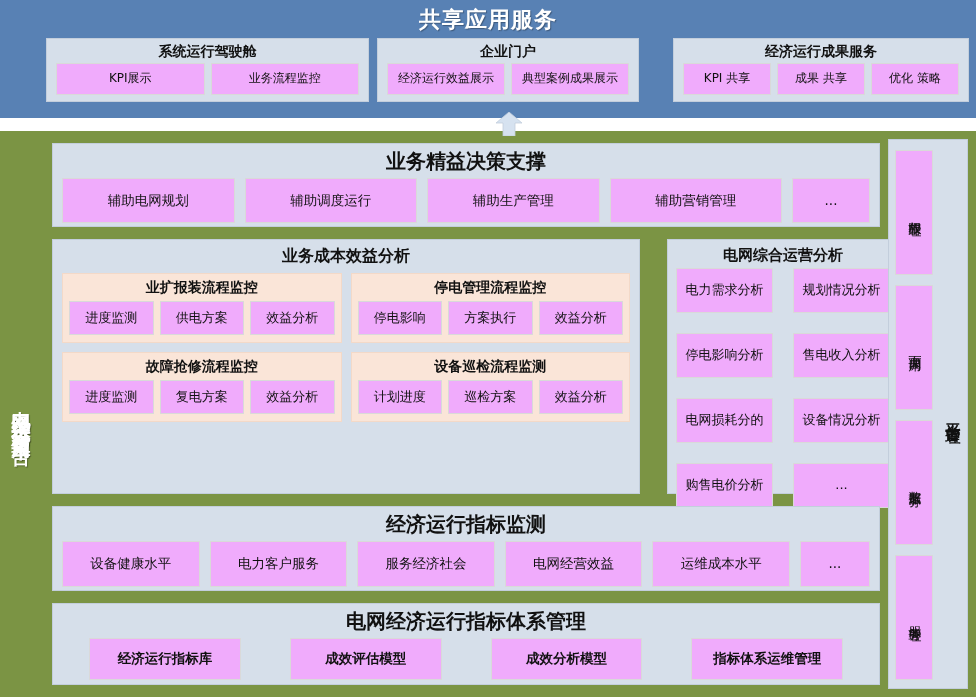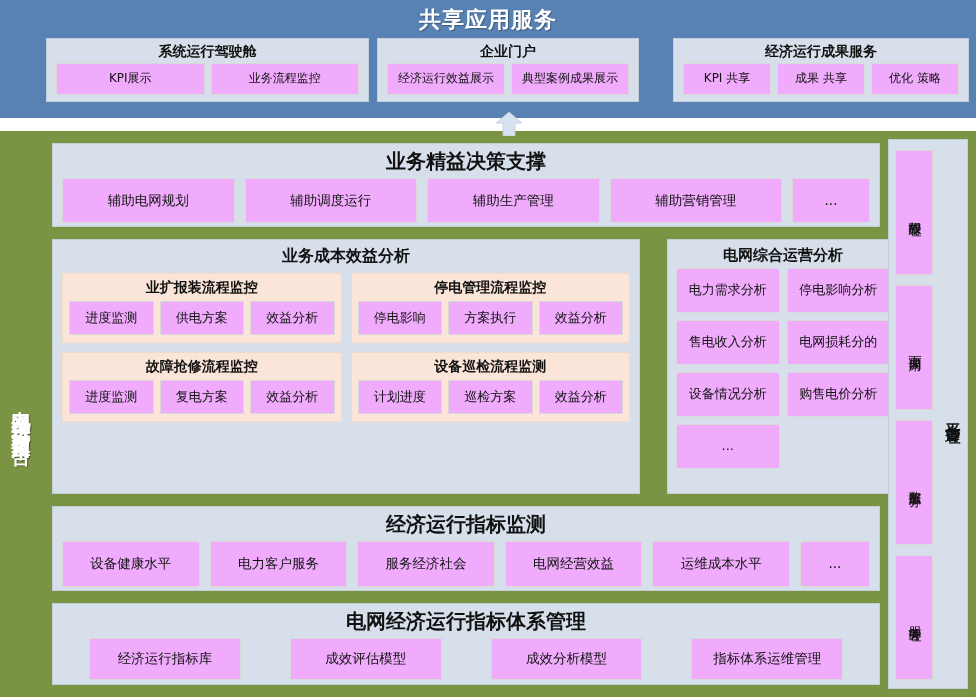--- a/index.html
+++ b/index.html
@@ -121,34 +121,34 @@
     text-align: center; font-size: 14px; font-weight: bold; color: #111;
     padding: 5px 0 4px 0;
   }
   .sub-card-row { display: flex; gap: 6px; padding: 0 6px; height: 34px; }
   .sub-card-row .leaf { flex: 1; font-size: 13px; }
 
   
   #p-grid { left: 667px; top: 108px; width: 232px; height: 255px; }
   #p-grid .panel-title { font-size: 15px; padding-top: 6px; }
   .grid2 {
-    display: grid; grid-template-columns: 1fr 1fr; gap: 7px;
+    display: grid; grid-template-columns: 1fr 1fr; gap: 20px;
     padding: 0 8px 8px 8px;
   }
   .grid2 .leaf { height: 45px; font-size: 13px; }
 
   
   #p-indicator { left: 52px; top: 375px; width: 828px; height: 85px; }
   #p-indicator .row-leaves { height: 54px; }
   #p-indicator .leaf { font-size: 13.5px; }
   #p-indicator .leaf.ellipsis { flex: 0 0 70px; }
 
   
   #p-system { left: 52px; top: 472px; width: 828px; height: 82px; }
-  #p-system .row-leaves { height: 50px; gap: 49px; padding: 0 36px 8px 36px; }
+  #p-system .row-leaves { height: 50px; gap: 49px; padding: 0 36px 8px 36px; font-weight: bold; }
   #p-system .leaf { font-size: 13.5px; }
 </style>
 </head>
 <body>
 
 <div id="root">
 
   <div class="top-band">
     <div class="top-title">共享应用服务</div>
   </div>
@@ -242,20 +242,21 @@
           </div>
         </div>
 
       </div>
     </div>
 
     <div class="panel" id="p-grid">
       <div class="panel-title">电网综合运营分析</div>
       <div class="grid2">
         <div class="leaf">电力需求分析</div>
+        <div class="leaf">规划情况分析</div>
         <div class="leaf">停电影响分析</div>
         <div class="leaf">售电收入分析</div>
         <div class="leaf">电网损耗分的</div>
         <div class="leaf">设备情况分析</div>
         <div class="leaf">购售电价分析</div>
         <div class="leaf">...</div>
       </div>
     </div>
 
     <div class="panel" id="p-indicator">

